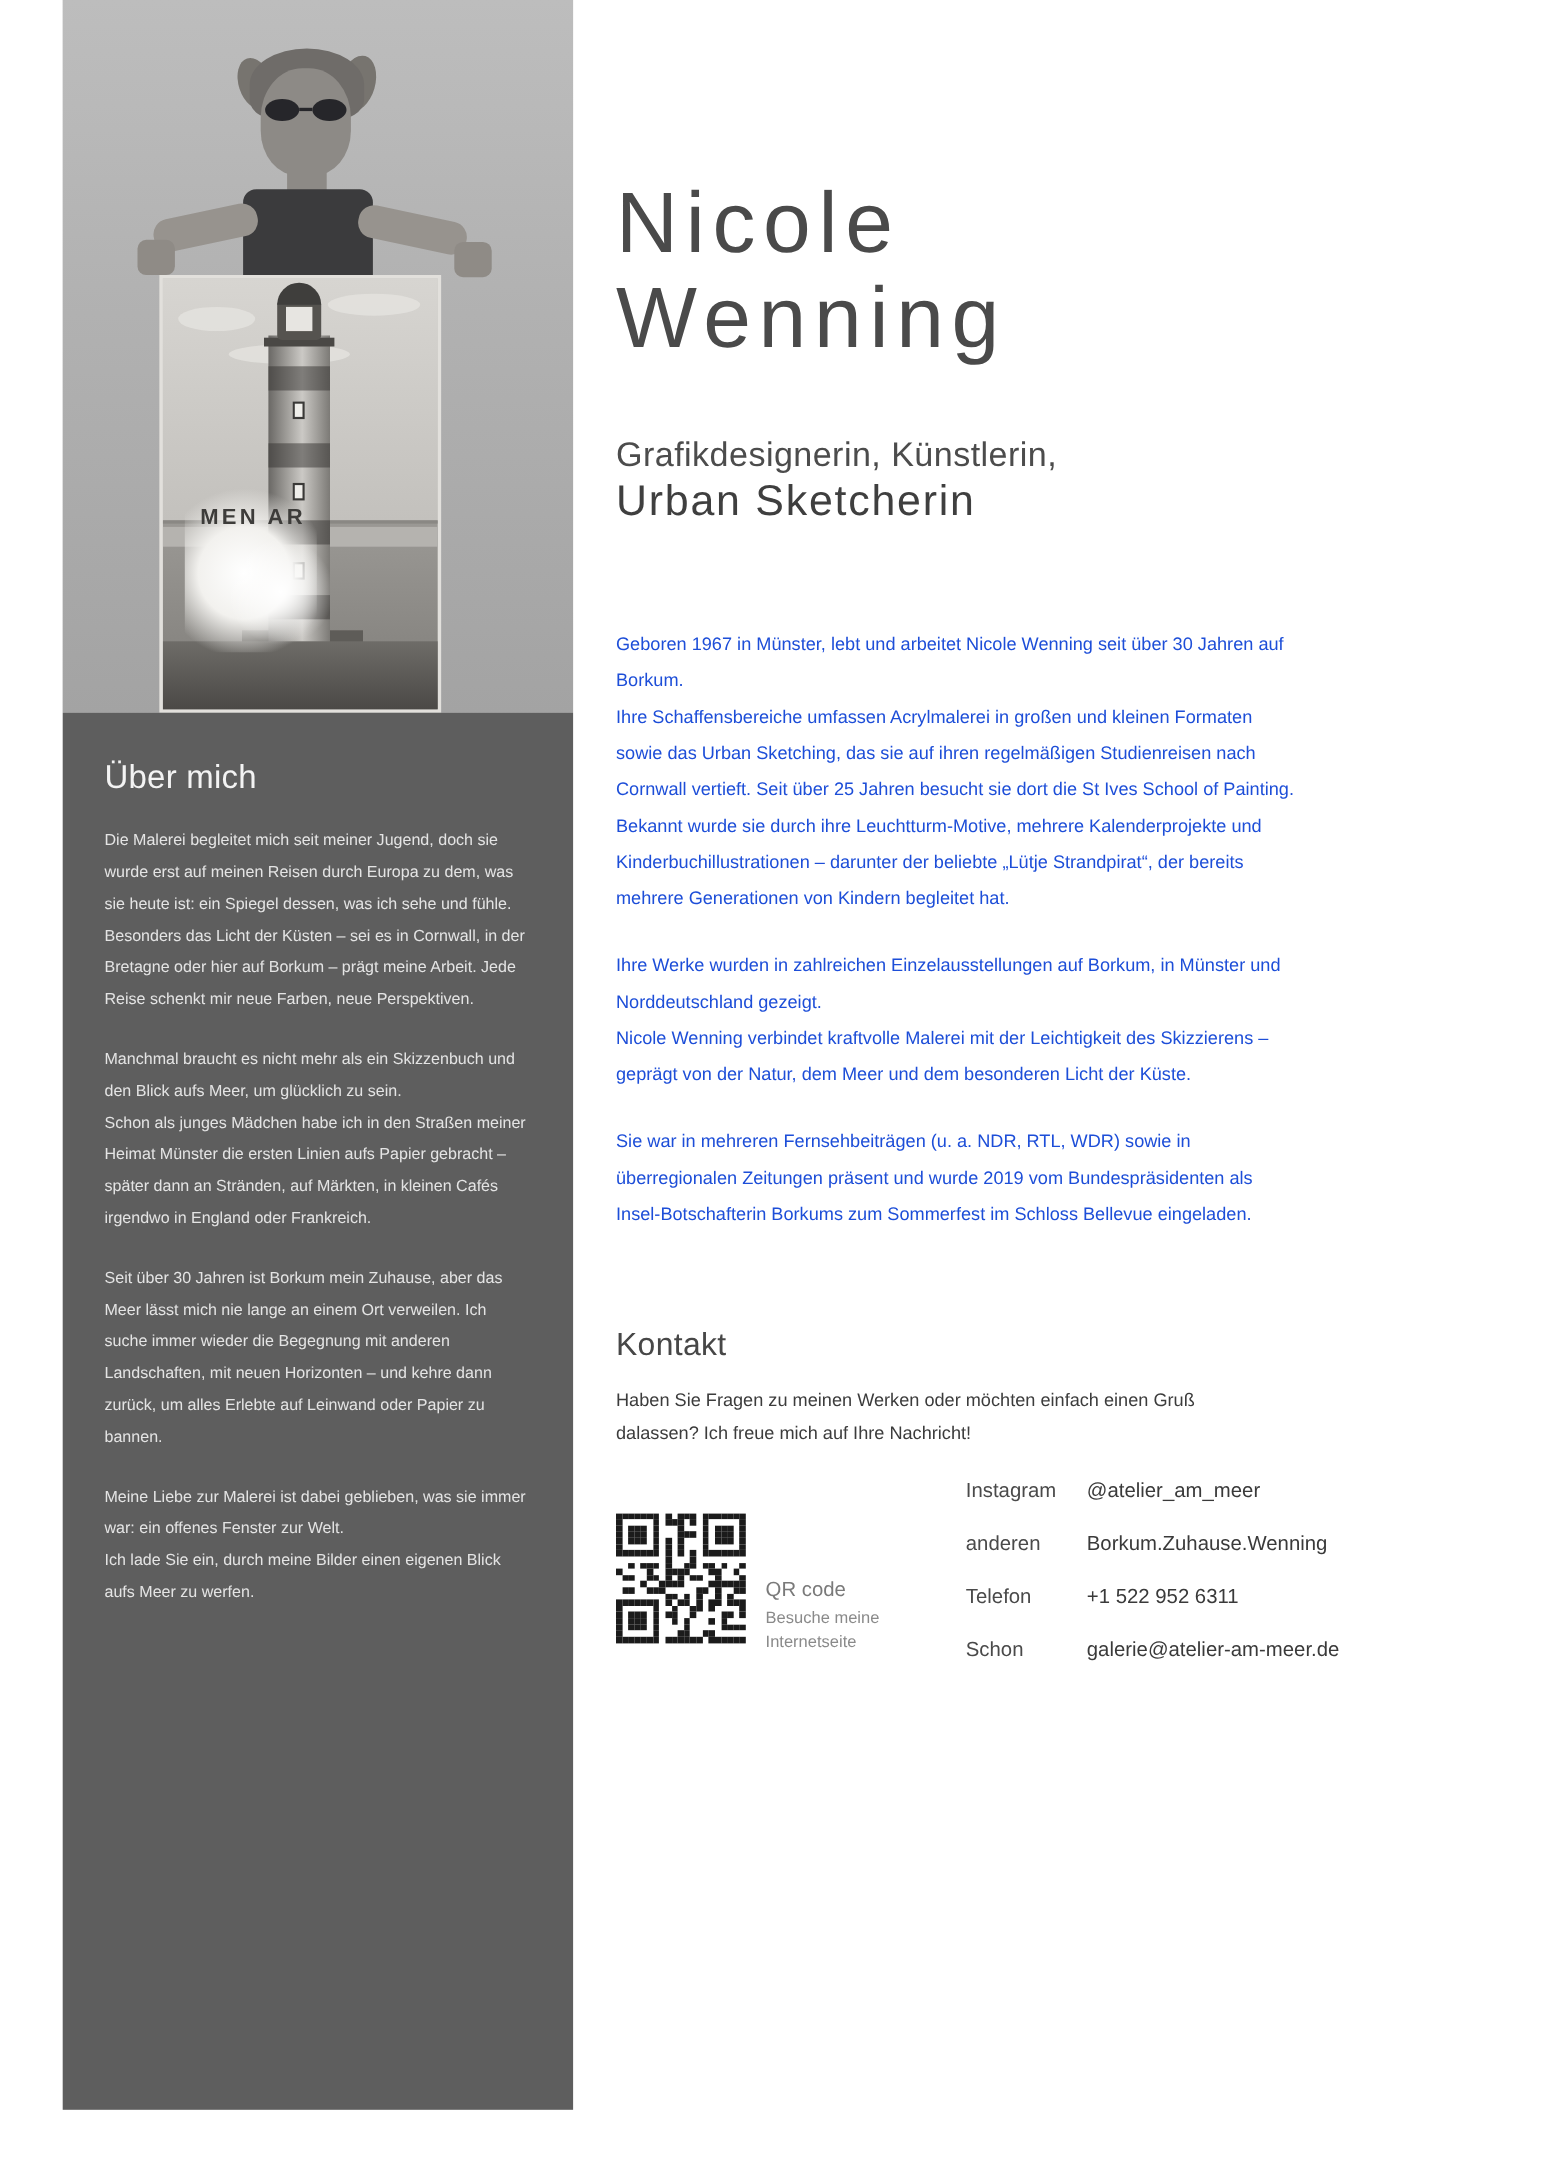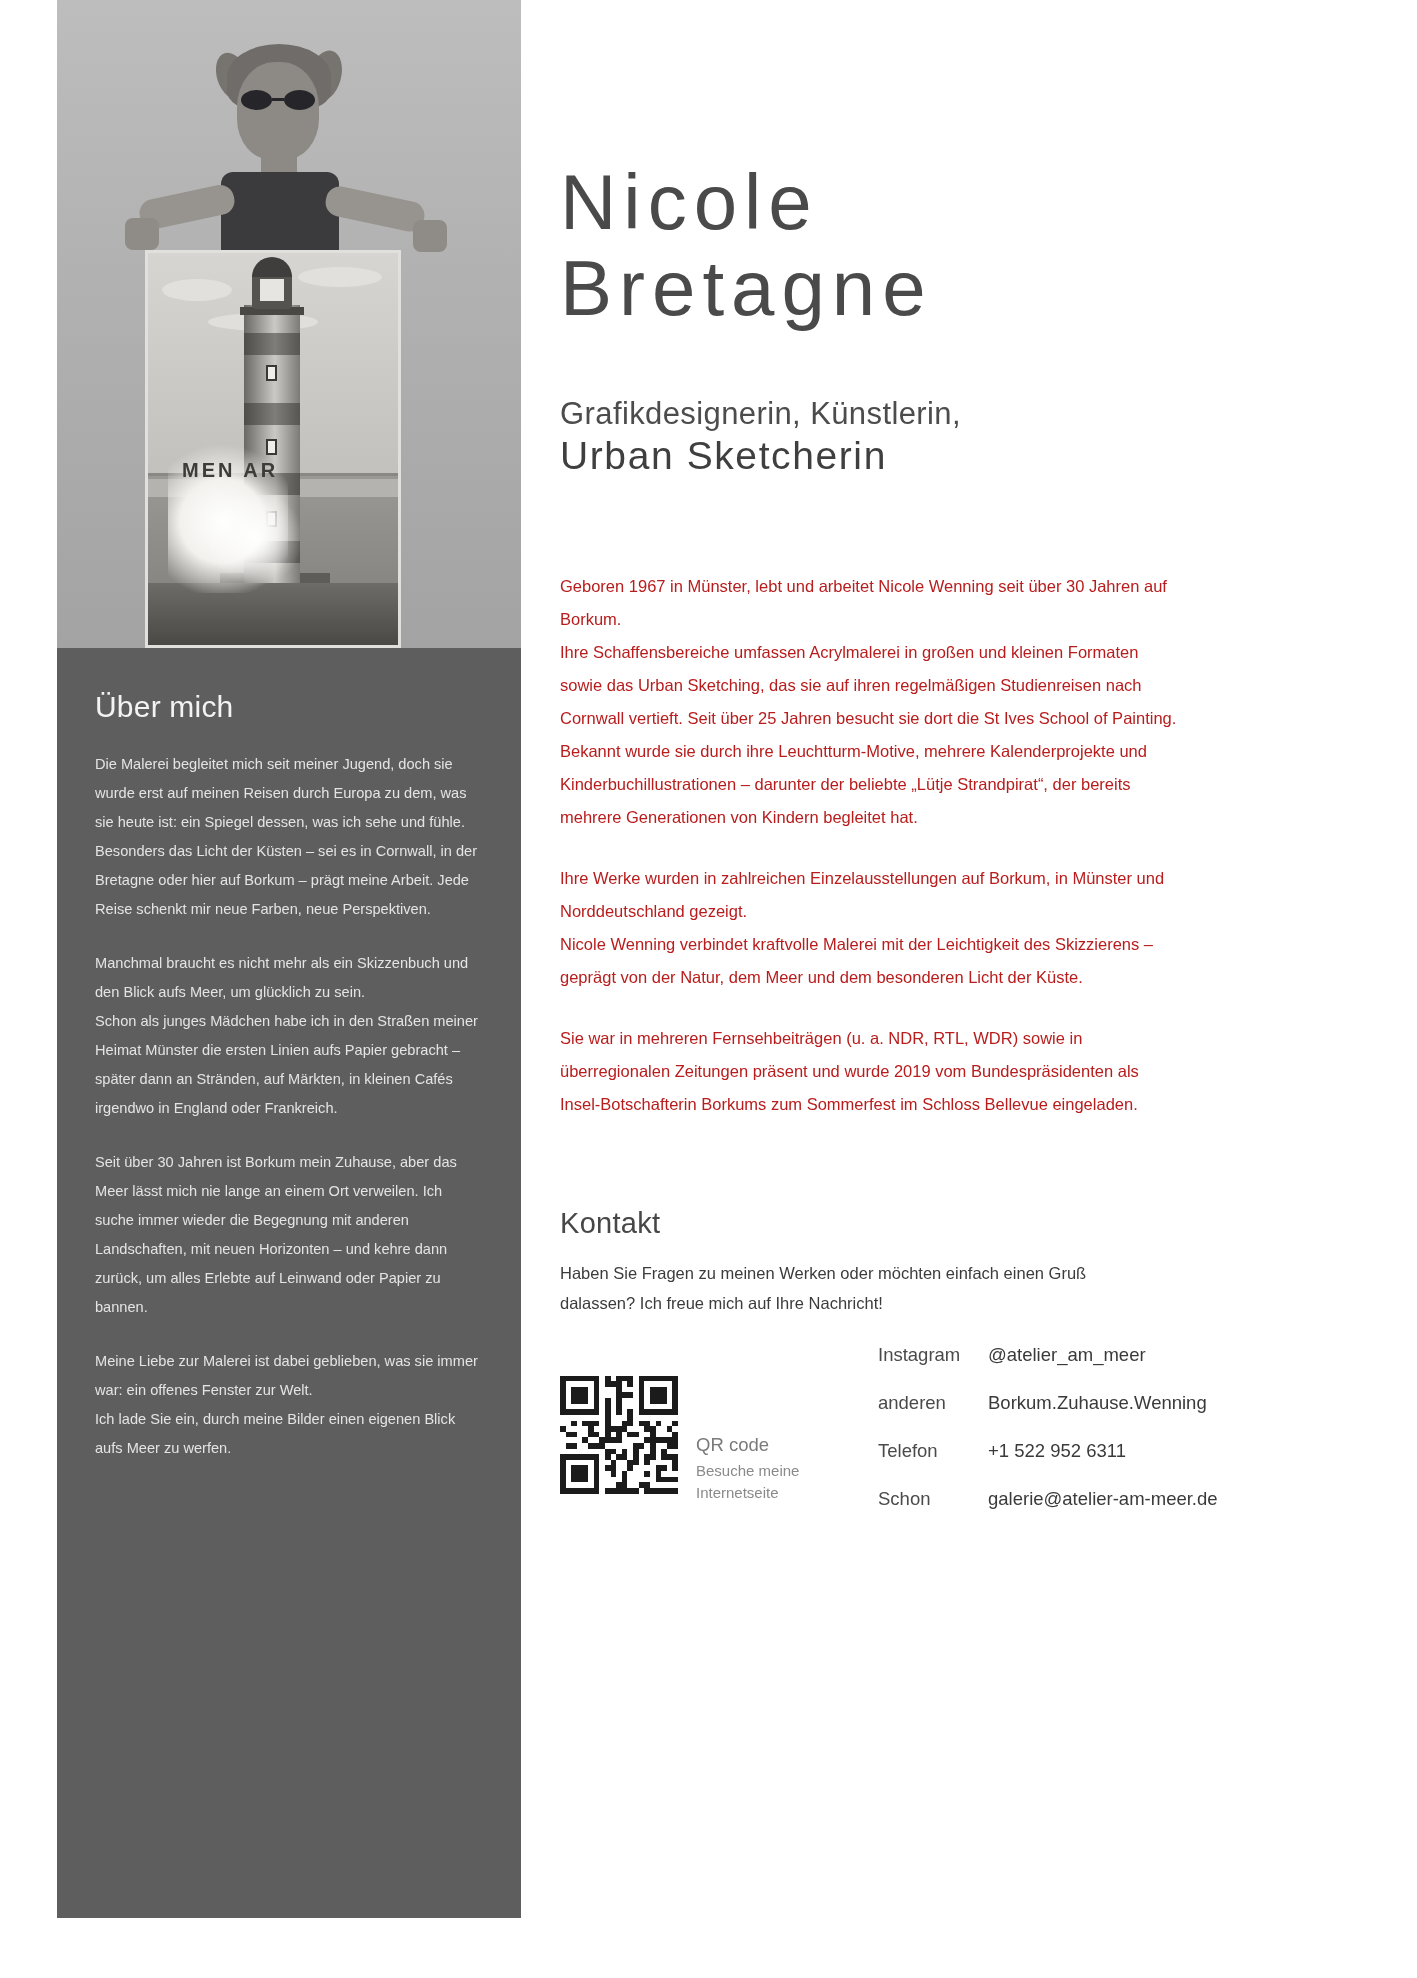--- a/index.html
+++ b/index.html
@@ -110,21 +110,21 @@
   .name .l2 { display: block; }
 
   .role {
     margin-top: 64px;
   }
   .role .r1 { font-size: 31px; font-weight: 400; color: #4c4c4c; letter-spacing: .4px; }
   .role .r2 { font-size: 39px; font-weight: 400; color: #3f3f3f; letter-spacing: 1.6px;
     margin-top: 2px; }
 
   .bio { margin-top: 92px; width: 618px; }
-  .bio p { font-size: 16.5px; line-height: 33px; color: #b91c1c; }
+  .bio p { font-size: 16.5px; line-height: 33px; color: #1d4ed8; }
   .bio p + p { margin-top: 28px; }
 
   .kontakt { margin-top: 86px; }
   .kontakt h2 { font-size: 29px; font-weight: 400; color: #474747; letter-spacing:.3px; }
   .kontakt .intro { margin-top: 18px; font-size: 16.5px; line-height: 30px; color:#3c3c3c; width: 600px;}
 
   .contact-area { position: relative; margin-top: 58px; height: 200px; }
 
   .qr-block { position: absolute; left: 0; top: 0; display: flex; align-items: flex-start; }
   .qr { width: 118px; height: 118px; display:grid; grid-template-columns: repeat(21,1fr);
@@ -203,21 +203,21 @@
         <p>Seit über 30 Jahren ist Borkum mein Zuhause, aber das Meer lässt mich nie lange an einem Ort verweilen. Ich suche immer wieder die Begegnung mit anderen Landschaften, mit neuen Horizonten – und kehre dann zurück, um alles Erlebte auf Leinwand oder Papier zu bannen.</p>
         <p>Meine Liebe zur Malerei ist dabei geblieben, was sie immer war: ein offenes Fenster zur Welt.<br>Ich lade Sie ein, durch meine Bilder einen eigenen Blick aufs Meer zu werfen.</p>
       </div>
     </div>
   </div>
 
   <div class="right-col">
 
     <h1 class="name">
       <span class="l1">Nicole</span>
-      <span class="l2">Bretagne</span>
+      <span class="l2">Wenning</span>
     </h1>
 
     <div class="role">
       <div class="r1">Grafikdesignerin, Künstlerin,</div>
       <div class="r2">Urban Sketcherin</div>
     </div>
 
     <div class="bio">
       <p>Geboren 1967 in Münster, lebt und arbeitet Nicole Wenning seit über 30 Jahren auf Borkum.<br>Ihre Schaffensbereiche umfassen Acrylmalerei in großen und kleinen Formaten sowie das Urban Sketching, das sie auf ihren regelmäßigen Studienreisen nach Cornwall vertieft. Seit über 25 Jahren besucht sie dort die St Ives School of Painting.<br>Bekannt wurde sie durch ihre Leuchtturm-Motive, mehrere Kalenderprojekte und Kinderbuchillustrationen – darunter der beliebte „Lütje Strandpirat“, der bereits mehrere Generationen von Kindern begleitet hat.</p>
       <p>Ihre Werke wurden in zahlreichen Einzelausstellungen auf Borkum, in Münster und Norddeutschland gezeigt.<br>Nicole Wenning verbindet kraftvolle Malerei mit der Leichtigkeit des Skizzierens – geprägt von der Natur, dem Meer und dem besonderen Licht der Küste.</p>

